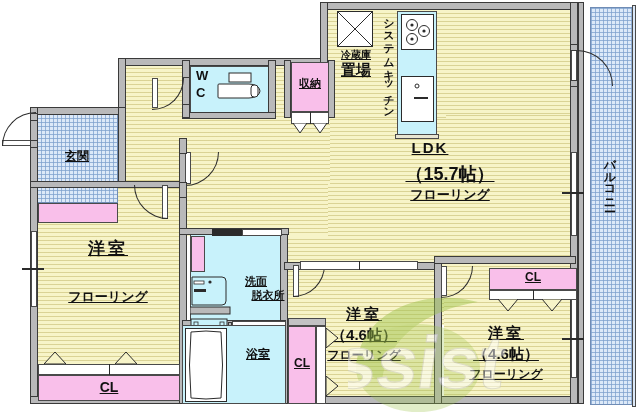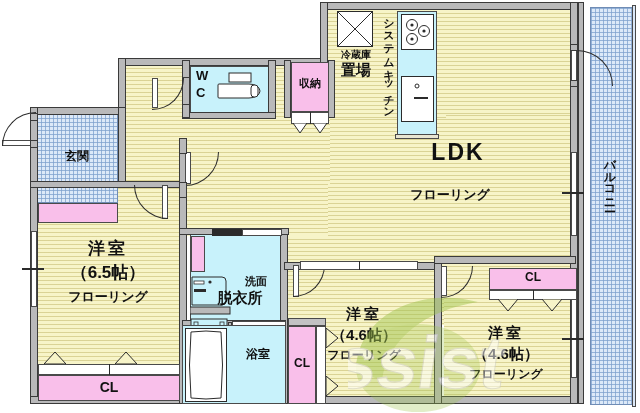--- a/index.html
+++ b/index.html
@@ -19,21 +19,21 @@
         background-color:#dce9f8;
         background-image:
           repeating-linear-gradient(to right, rgba(125,160,205,.75) 0 1px, rgba(0,0,0,0) 1px 4px),
           repeating-linear-gradient(to bottom, rgba(125,160,205,.75) 0 1px, rgba(0,0,0,0) 1px 4px);}
   .water{position:absolute;box-sizing:border-box;background:#c8f2fb;border:1px solid #4a4a4a;}
   .pink{position:absolute;box-sizing:border-box;background:#f9bfea;border:1px solid #4a4a4a;}
   .white{position:absolute;box-sizing:border-box;background:#ffffff;border:1px solid #4a4a4a;}
   .line{position:absolute;background:#2b2b2b;}
   .lbl{position:absolute;color:#111;white-space:nowrap;line-height:1.05;}
   .vlbl{position:absolute;color:#111;writing-mode:vertical-rl;text-orientation:upright;line-height:1;}
-  .ctr{text-align:center;}      
+  .ctr{text-align:center;text-decoration:underline;}      
   .arc{position:absolute;box-sizing:border-box;border:1px solid #2b2b2b;background:transparent;border-radius:50%;}
   .wm{position:absolute;pointer-events:none;}
 </style>
 </head>
 <body>
 
 <div id="plan">
 
   <div class="floor" style="left:326px;top:9px;width:250px;height:196px;"></div>
   <div class="floor" style="left:288px;top:115px;width:288px;height:210px;"></div>
@@ -178,25 +178,25 @@
     <circle cx="11" cy="25" r="1.6" fill="#2b2b2b"></circle>
   </svg>
 
   <svg class="rect" style="left:401px;top:76px;width:33px;height:46px;" viewBox="0 0 33 46">
     <rect x="0.5" y="0.5" width="32" height="45" fill="#ffffff" stroke="#2b2b2b" stroke-width="1"></rect>
     <circle cx="16" cy="10" r="2" fill="none" stroke="#2b2b2b" stroke-width="1"></circle>
     <line x1="13" y1="22" x2="27" y2="22" stroke="#2b2b2b" stroke-width="2"></line>
   </svg>
   <div class="wallthin" style="left:395px;top:134px;width:44px;height:5px;background:#e8e6d2;"></div>
 
-  <div class="lbl ctr" style="left:388px;top:140px;width:140px;font-size:23px;font-weight:bold;letter-spacing:2px;">LDK</div>
+  <div class="lbl ctr" style="left:360px;top:140px;width:140px;font-size:15px;font-weight:bold;letter-spacing:2px;">LDK</div>
+  <div class="lbl ctr" style="left:380px;top:165px;width:140px;font-size:18px;font-weight:bold;">（15.7帖）</div>
   <div class="lbl ctr" style="left:380px;top:188px;width:140px;font-size:13px;font-weight:bold;">フローリング</div>
 
   <div class="lbl ctr" style="left:52px;top:240px;width:112px;font-size:17px;font-weight:bold;letter-spacing:3px;">洋室</div>
-  <div class="lbl ctr" style="left:46px;top:264px;width:124px;font-size:17px;font-weight:bold;">（6.5帖）</div>
   <div class="lbl ctr" style="left:46px;top:290px;width:124px;font-size:13px;font-weight:bold;">フローリング</div>
 
   <div class="pink" style="left:38px;top:375px;width:142px;height:26px;"></div>
   <div class="lbl ctr" style="left:38px;top:380px;width:142px;font-size:14px;font-weight:bold;">CL</div>
   <div class="white" style="left:38px;top:364px;width:142px;height:11px;"></div>
   <div class="line" style="left:109px;top:364px;width:1px;height:11px;"></div>
   <svg class="rect" style="left:44px;top:352px;width:22px;height:12px;" viewBox="0 0 22 12">
       <polygon points="11,0 22,12 0,12" fill="#f7f4c8" stroke="#2b2b2b" stroke-width="1"></polygon>
     </svg>
   <svg class="rect" style="left:115px;top:352px;width:22px;height:12px;" viewBox="0 0 22 12">
@@ -215,21 +215,21 @@
     <rect x="1" y="1" width="36" height="34" fill="#c8f2fb" stroke="#2b2b2b" stroke-width="1"></rect>
     <rect x="4" y="4" width="4" height="4" fill="none" stroke="#2b2b2b" stroke-width="0.8"></rect>
     <rect x="30" y="4" width="4" height="4" fill="none" stroke="#2b2b2b" stroke-width="0.8"></rect>
     <rect x="4" y="27" width="4" height="4" fill="none" stroke="#2b2b2b" stroke-width="0.8"></rect>
     <rect x="30" y="27" width="4" height="4" fill="none" stroke="#2b2b2b" stroke-width="0.8"></rect>
     <circle cx="13" cy="9" r="1.5" fill="none" stroke="#2b2b2b" stroke-width="0.8"></circle>
   </svg>
   <div class="pink" style="left:190px;top:356px;width:42px;height:14px;"></div>
 
   <div class="lbl ctr" style="left:228px;top:276px;width:56px;font-size:11px;font-weight:bold;">洗面</div>
-  <div class="lbl ctr" style="left:212px;top:290px;width:56px;font-size:15px;font-weight:bold;">脱衣所</div>
+  <div class="lbl ctr" style="left:240px;top:290px;width:56px;font-size:11px;font-weight:bold;">脱衣所</div>
 
   <div class="water" style="left:182px;top:325px;width:104px;height:79px;"></div>
   <svg class="rect" style="left:185px;top:328px;width:42px;height:74px;" viewBox="0 0 42 74">
     <rect x="0.5" y="0.5" width="41" height="73" fill="#ffffff" stroke="#2b2b2b" stroke-width="1"></rect>
     <path d="M6 4 q15 -2 30 0 q3 33 0 66 q-15 2 -30 0 q-3 -33 0 -66 z" fill="#ffffff" stroke="#2b2b2b" stroke-width="1"></path>
   </svg>
   <div class="lbl ctr" style="left:232px;top:348px;width:52px;font-size:12px;font-weight:bold;">浴室</div>
 
   <div class="lbl ctr" style="left:312px;top:306px;width:104px;font-size:15px;font-weight:bold;letter-spacing:3px;">洋室</div>
   <div class="lbl ctr" style="left:306px;top:327px;width:116px;font-size:15px;font-weight:bold;">（4.6帖）</div>

